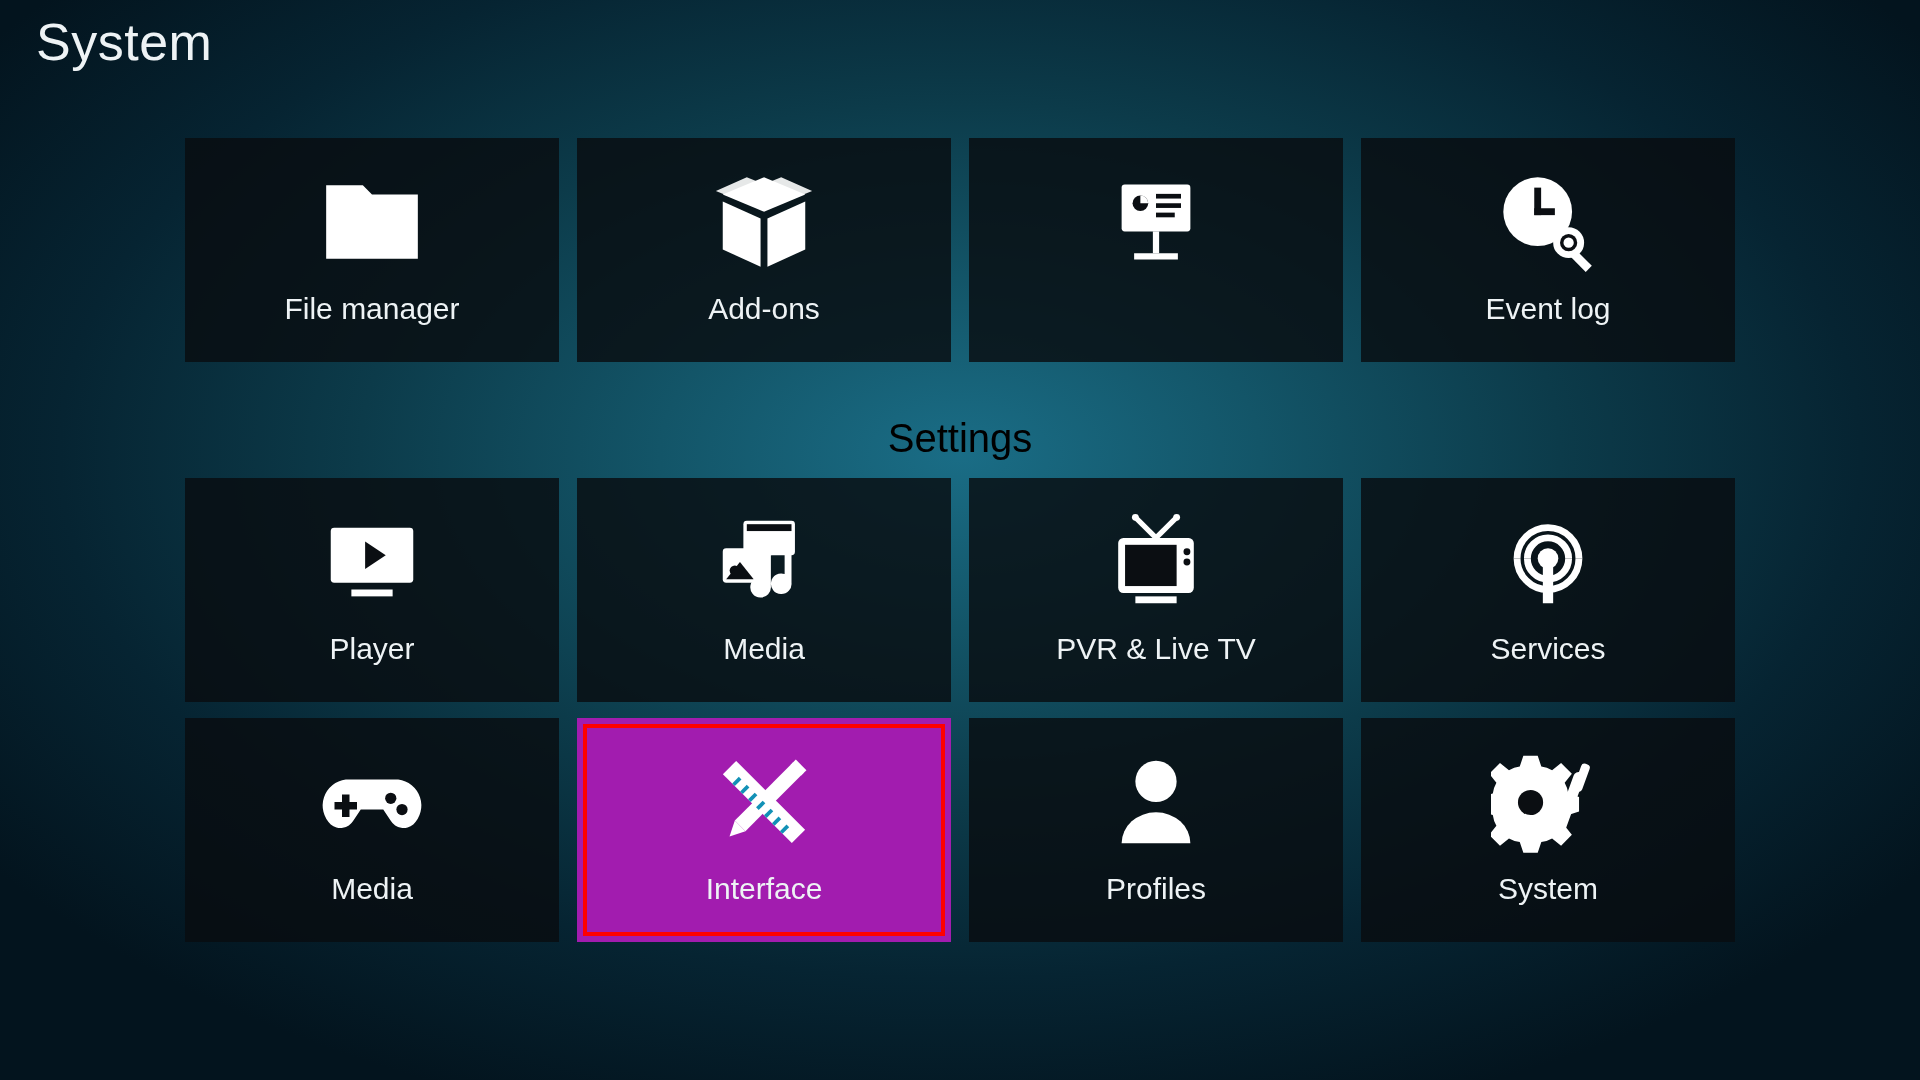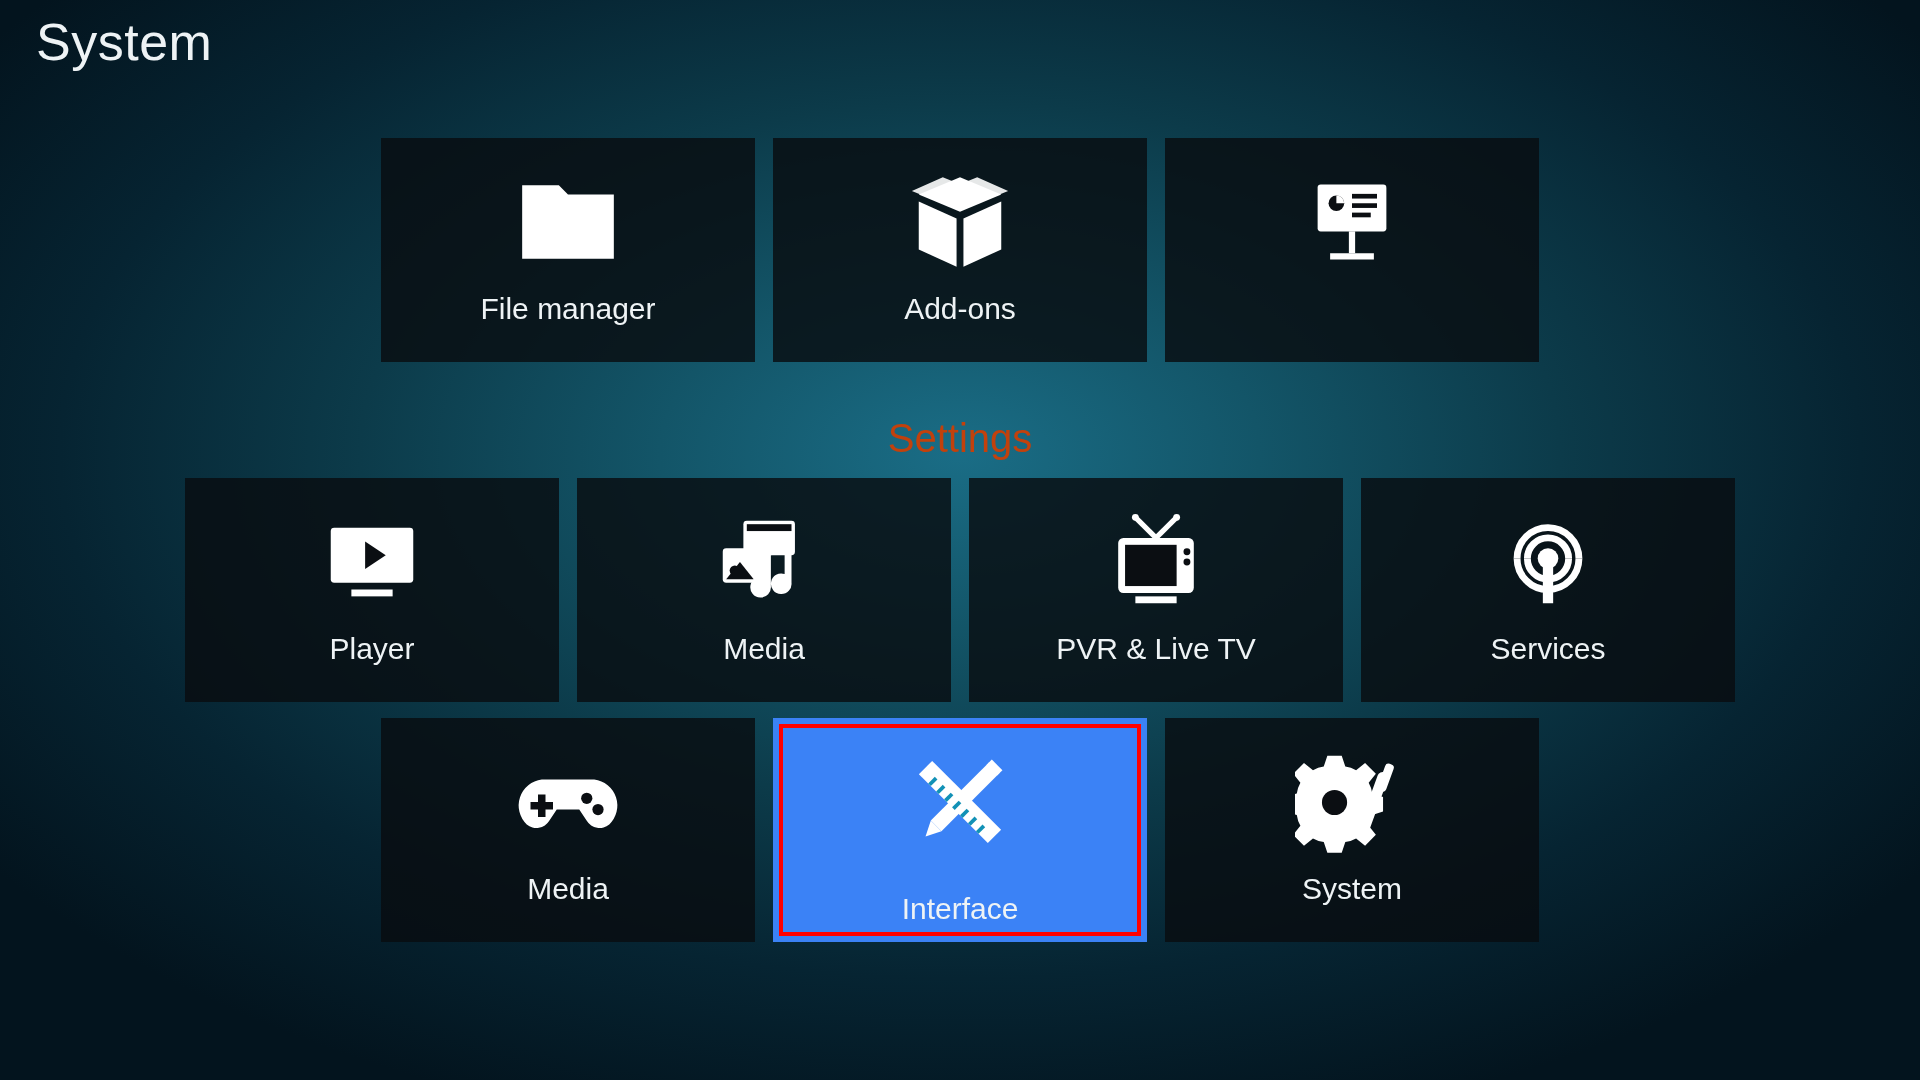--- a/index.html
+++ b/index.html
@@ -55,21 +55,21 @@
   .row-mid { top: 478px; }
   .row-bot { top: 718px; }
 
   .section-label {
     position: absolute;
     left: 0;
     right: 0;
     text-align: center;
     font-size: 40px;
     font-weight: 300;
-    color: #c2410c;
+    color: #000000;
     top: 416px;
   }
 
   .tile {
     width: 374px;
     height: 224px;
     background: rgba(8, 12, 16, 0.82);
     display: flex;
     flex-direction: column;
     align-items: center;
@@ -85,22 +85,21 @@
     align-items: center;
     justify-content: center;
     margin-bottom: 10px;
   }
   .tile .label {
     font-size: 30px;
     font-weight: 300;
   }
 
   .tile.selected {
-    background: #3b82f6;
-    gap: 20px;
+    background: #a21caf;
   }
   .tile.selected::after {
     content: "";
     position: absolute;
     top: 6px;
     left: 6px;
     right: 6px;
     bottom: 6px;
     border: 4px solid #ff0000;
     pointer-events: none;
@@ -147,20 +146,34 @@
         <rect x="18" y="52" width="28" height="4"></rect>
         <circle cx="22" cy="20" r="5" fill="#0b0e12"></circle>
         <path d="M22 15 a5 5 0 0 1 5 5 h-5z" fill="#fff"></path>
         <rect x="32" y="14" width="16" height="3" fill="#0b0e12"></rect>
         <rect x="32" y="20" width="16" height="3" fill="#0b0e12"></rect>
         <rect x="32" y="26" width="12" height="3" fill="#0b0e12"></rect>
       </svg>
     </div>
   </div>
 
+  <div class="tile">
+    <div class="icon-wrap">
+      <svg viewBox="0 0 64 64" width="110" height="110">
+        <circle cx="26" cy="26" r="20"></circle>
+        <rect x="24" y="12" width="4" height="16" fill="#0b0e12"></rect>
+        <rect x="24" y="24" width="12" height="4" fill="#0b0e12"></rect>
+        <circle cx="44" cy="44" r="9" fill="#fff"></circle>
+        <circle cx="44" cy="44" r="5" fill="#0b0e12"></circle>
+        <circle cx="44" cy="44" r="3" fill="#fff"></circle>
+        <rect x="49" y="49" width="12" height="5" transform="rotate(45 49 49)"></rect>
+      </svg>
+    </div>
+    <div class="label">Event log</div>
+  </div>
 
 </div>
 
 <div class="section-label">Settings</div>
 
 <div class="row row-mid">
 
   <div class="tile">
     <div class="icon-wrap">
       <svg viewBox="0 0 64 64" width="110" height="110">
@@ -250,20 +263,29 @@
           <line x1="27" y1="32" x2="32" y2="32" stroke="#1291b6" stroke-width="2"></line>
           <line x1="27" y1="38" x2="32" y2="38" stroke="#1291b6" stroke-width="2"></line>
           <line x1="27" y1="44" x2="32" y2="44" stroke="#1291b6" stroke-width="2"></line>
           <line x1="27" y1="50" x2="32" y2="50" stroke="#1291b6" stroke-width="2"></line>
         </g>
       </svg>
     </div>
     <div class="label">Interface</div>
   </div>
 
+  <div class="tile">
+    <div class="icon-wrap">
+      <svg viewBox="0 0 64 64" width="110" height="110">
+        <circle cx="32" cy="20" r="12"></circle>
+        <path d="M12 56 a20 18 0 0 1 40 0 z"></path>
+      </svg>
+    </div>
+    <div class="label">Profiles</div>
+  </div>
 
   <div class="tile">
     <div class="icon-wrap">
       <svg viewBox="0 0 64 64" width="115" height="115">
         <path d="M26 6 l2 6 a16 16 0 0 1 6 2 l5 -4 6 6 -4 5 a16 16 0 0 1 2 6 l6 2 0 8 -6 2 a16 16 0 0 1 -2 6 l4 5 -6 6 -5 -4 a16 16 0 0 1 -6 2 l-2 6 -8 0 -2 -6 a16 16 0 0 1 -6 -2 l-5 4 -6 -6 4 -5 a16 16 0 0 1 -2 -6 l-6 -2 0 -8 6 -2 a16 16 0 0 1 2 -6 l-4 -5 6 -6 5 4 a16 16 0 0 1 6 -2 l2 -6 z"></path>
         <circle cx="22" cy="32" r="7" fill="#0b0e12"></circle>
         <rect x="40" y="14" width="6" height="40" rx="3" transform="rotate(20 43 34)"></rect>
         <rect x="48" y="10" width="5" height="16" rx="2" transform="rotate(20 50 18)"></rect>
       </svg>
     </div>

